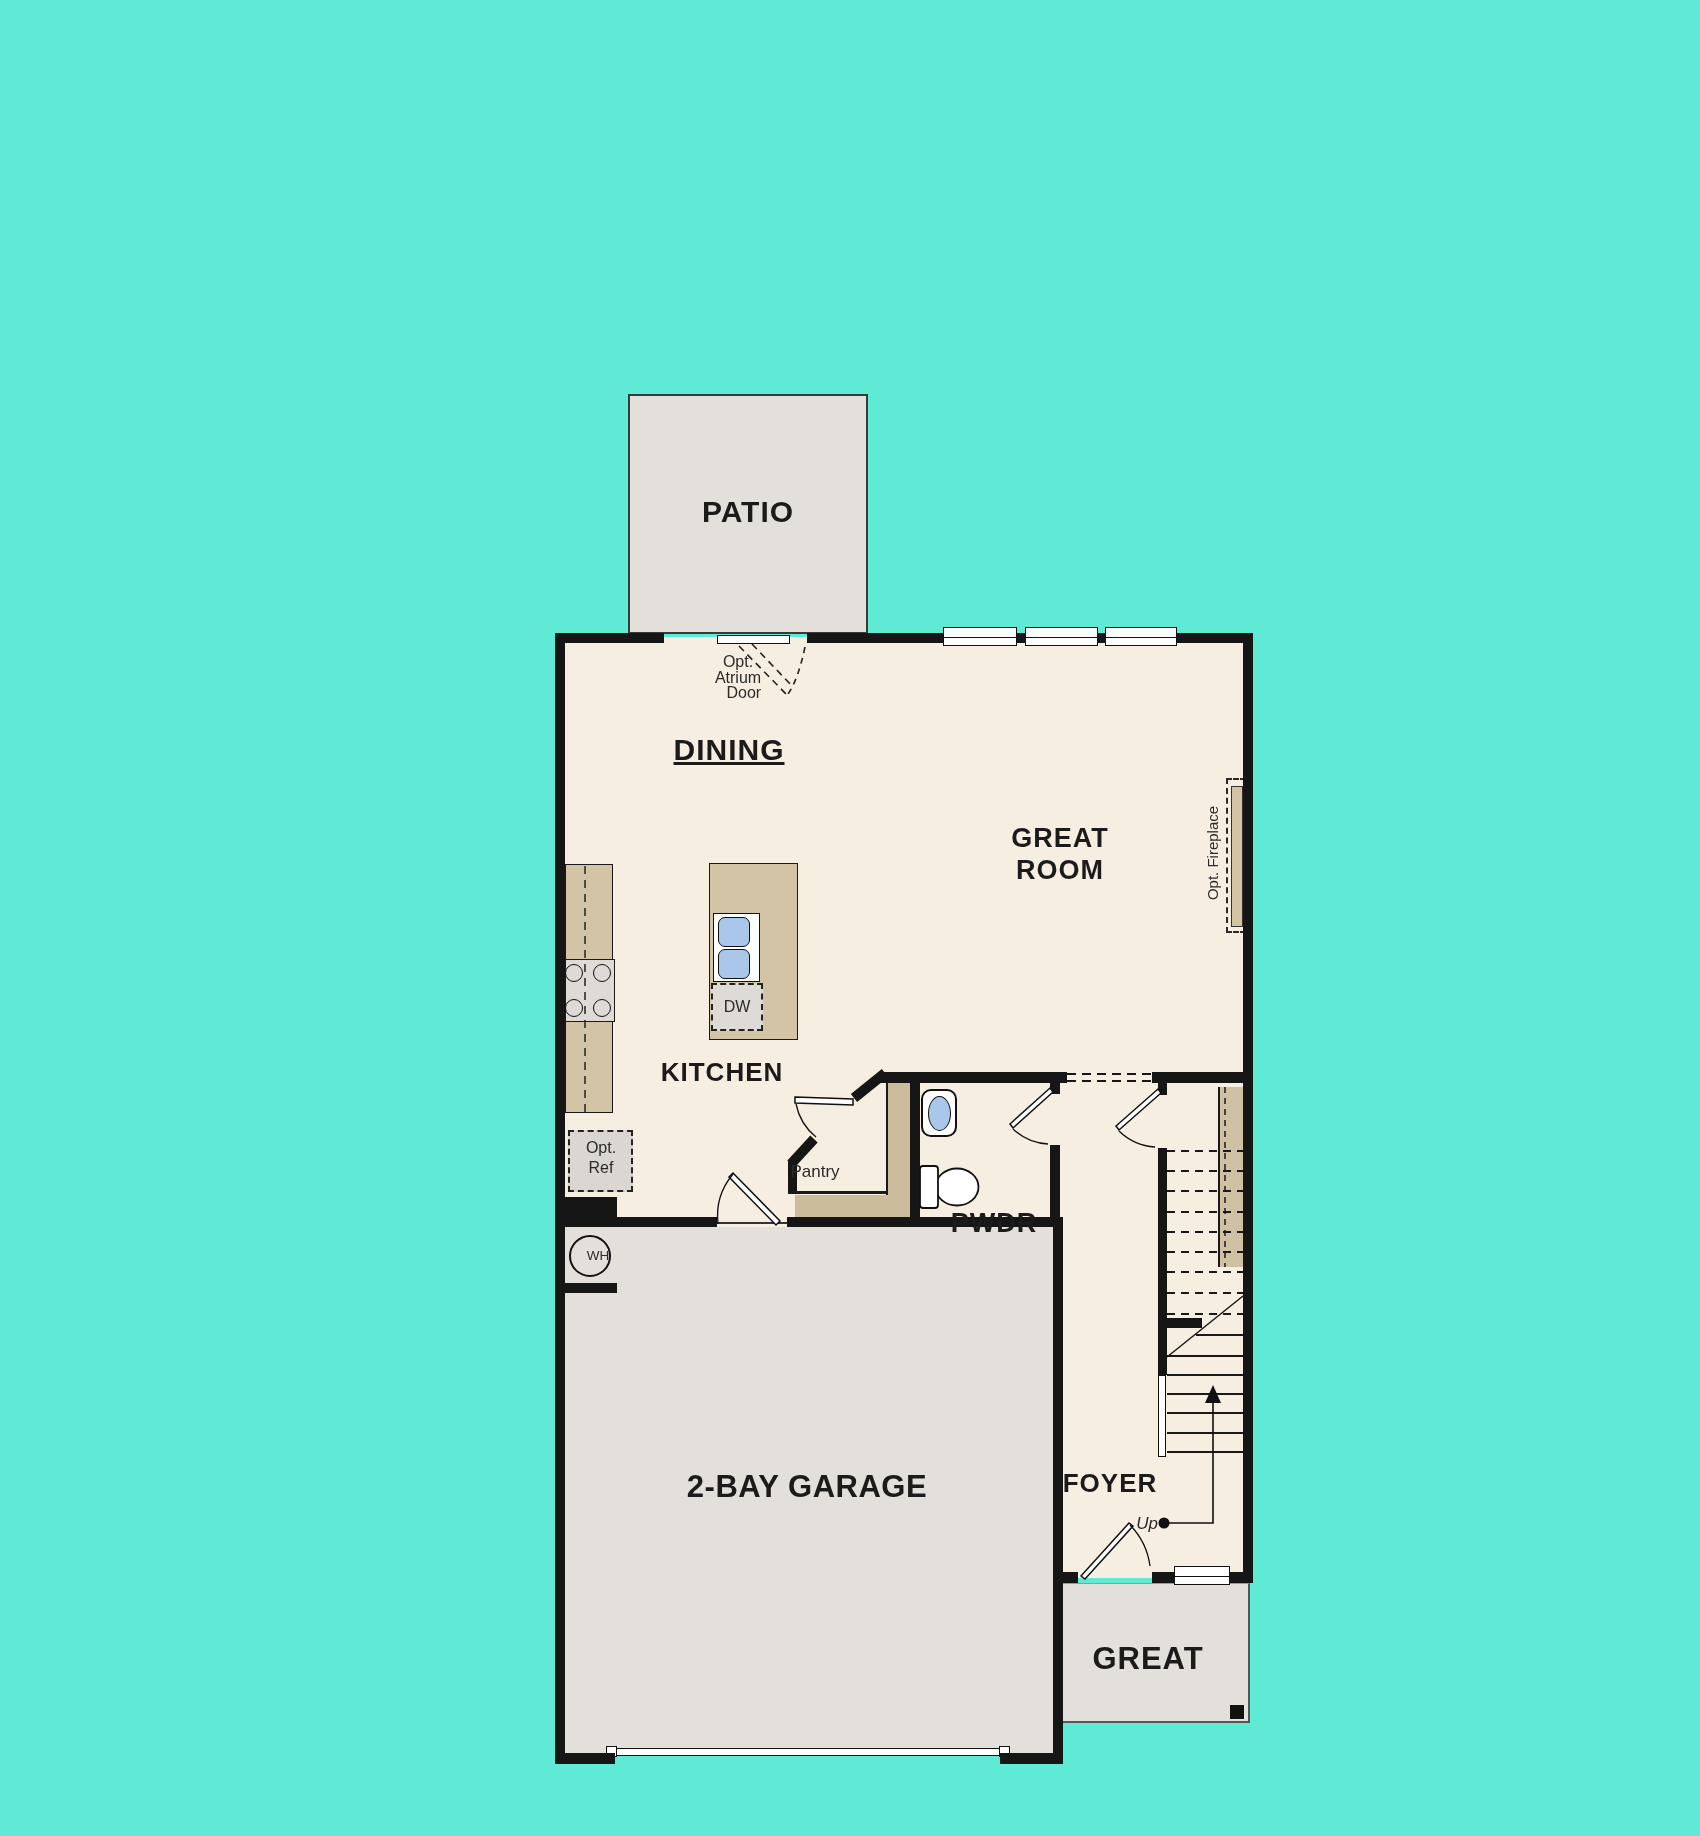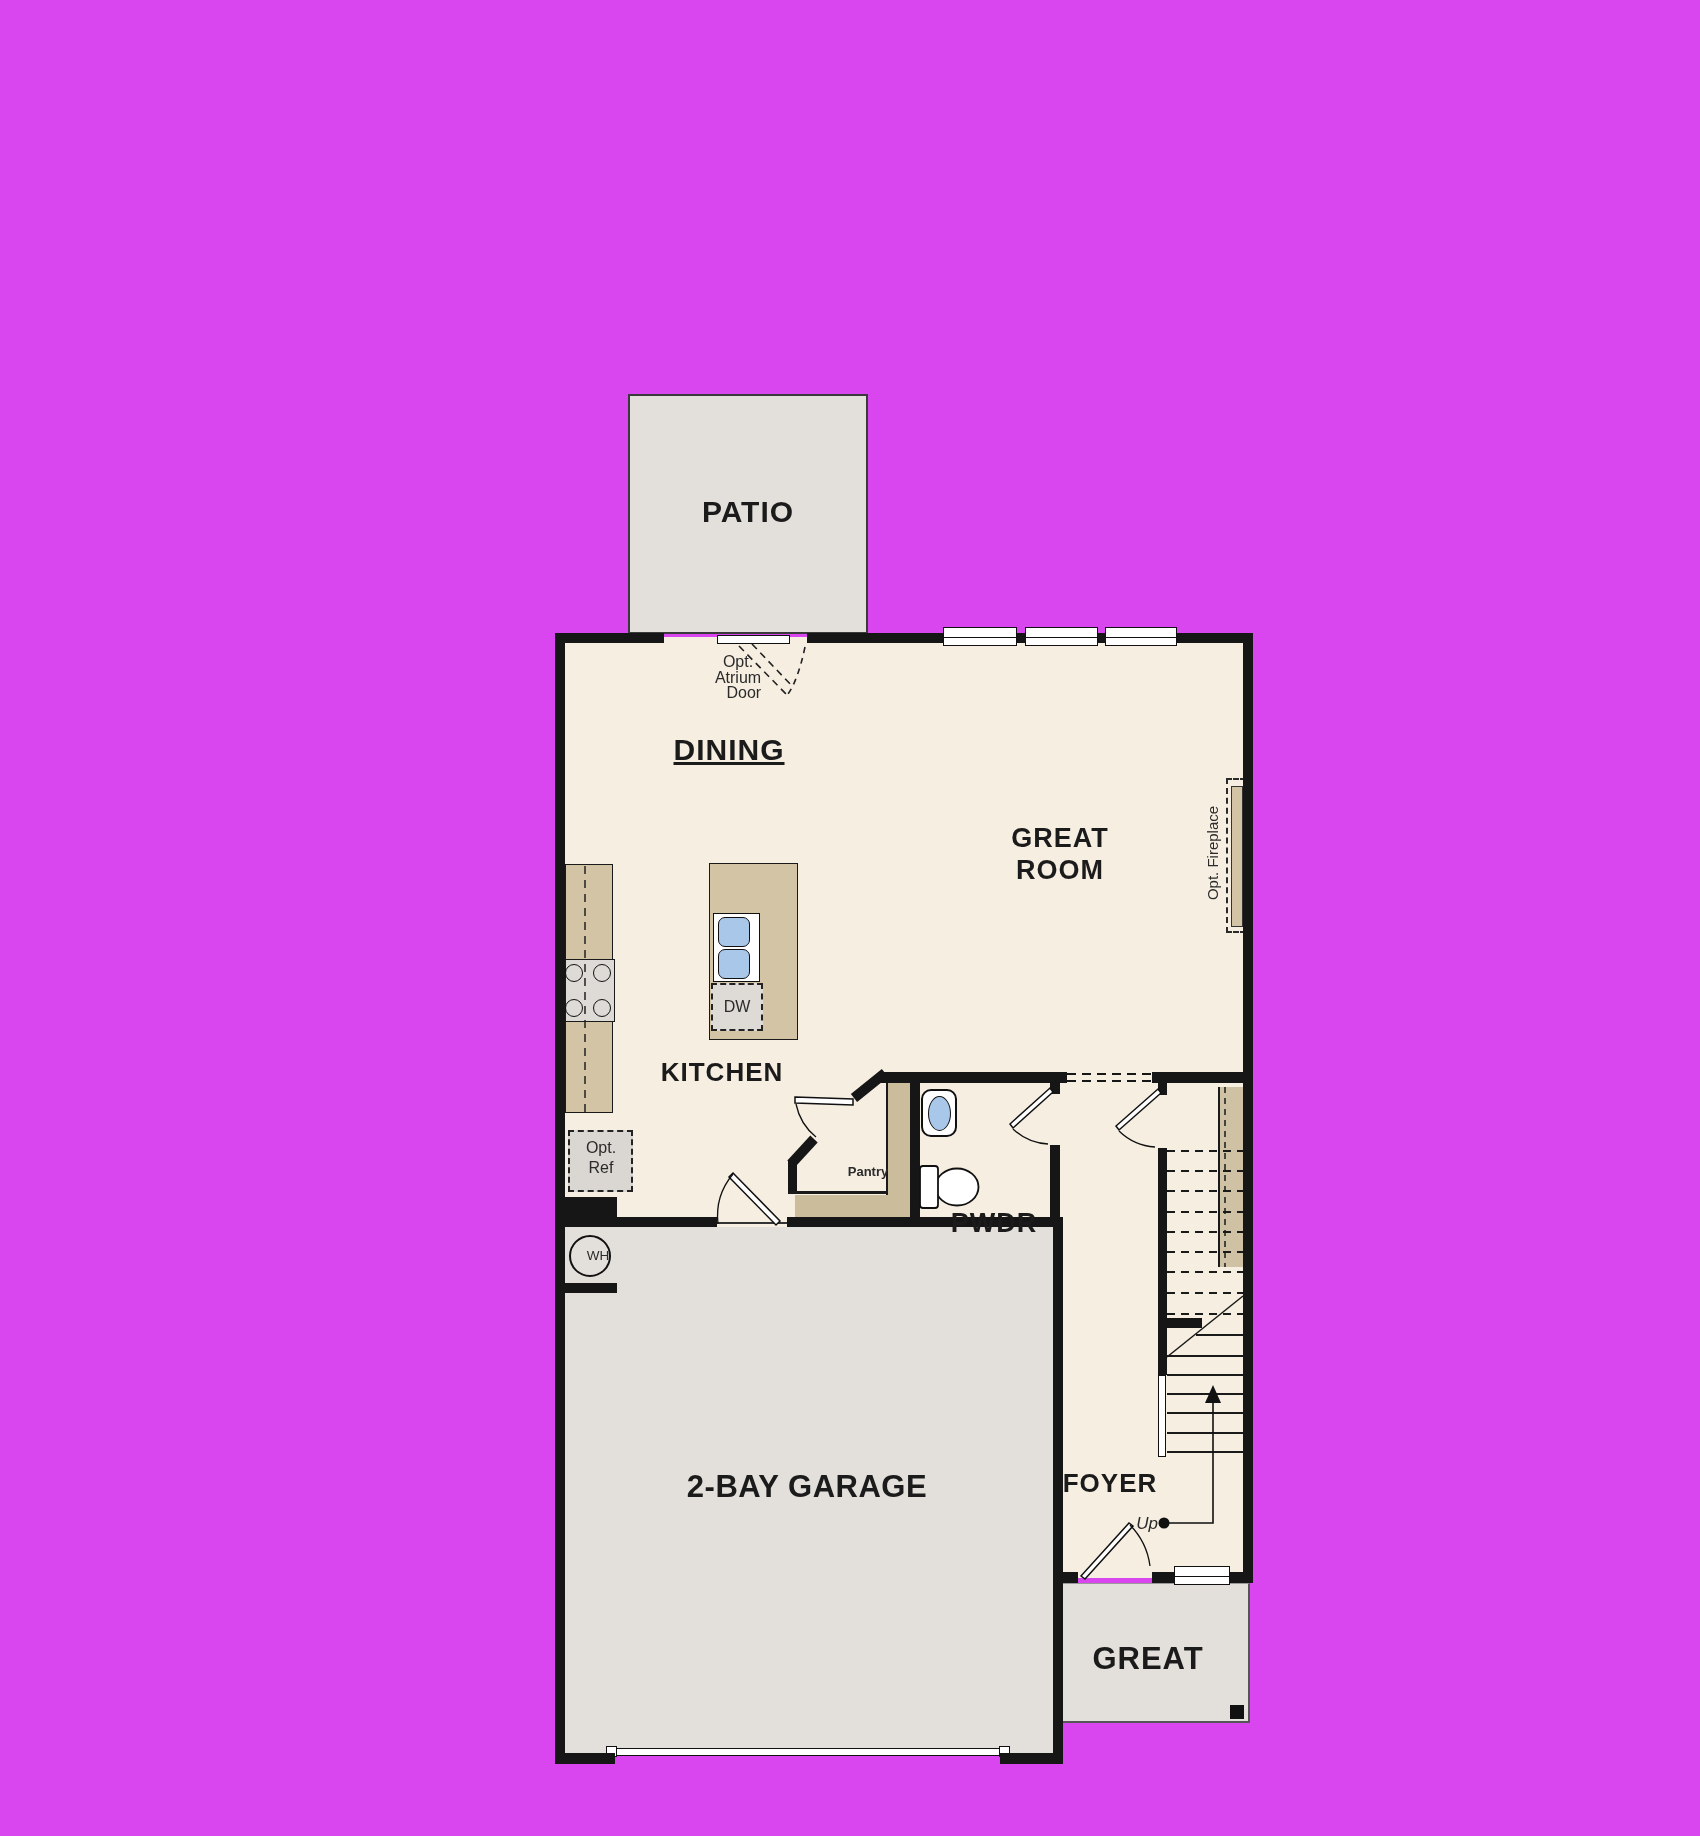--- a/index.html
+++ b/index.html
@@ -1,16 +1,16 @@
 <!DOCTYPE html>
 <html><head>
 <meta charset="utf-8">
 <style>
   html,body{margin:0;padding:0;background:#ffffff;}
-  #canvas{position:relative;width:1700px;height:1836px;background:#d946ef;overflow:hidden;
+  #canvas{position:relative;width:1700px;height:1836px;background:#5eead4;overflow:hidden;
           font-family:"Liberation Sans", sans-serif;}
   .abs{position:absolute;box-sizing:border-box;}
   .wall{background:#161616;}
   .room-label{color:#1b1b1b;font-weight:bold;letter-spacing:1px;transform:translate(-50%,-50%);
               white-space:nowrap;text-align:center;}
   .small-label{color:#2b2b2b;font-weight:400;transform:translate(-50%,-50%);
                white-space:nowrap;text-align:center;line-height:1.0;}
   .win{background:#ffffff;border:1.5px solid #111;}
   .win::after{content:"";position:absolute;left:0;right:0;top:50%;border-top:1.5px solid #111;}
   svg{position:absolute;left:0;top:0;pointer-events:none;}
@@ -173,21 +173,21 @@
 
   <div class="abs room-label" style="left:729px;top:750px;font-size:30px;text-decoration:underline;">DINING</div>
 
   <div class="abs room-label" style="left:1060px;top:854px;font-size:27px;line-height:32px;">
     <span style="display:block;">GREAT</span>
     <span style="display:block;">ROOM</span>
   </div>
 
   <div class="abs room-label" style="left:722px;top:1072px;font-size:26px;">KITCHEN</div>
 
-  <div class="abs small-label" style="left:868px;top:1171px;font-size:13px;font-weight:bold;">Pantry</div>
+  <div class="abs small-label" style="left:815px;top:1171px;font-size:17px;">Pantry</div>
 
   <div class="abs room-label" style="left:994px;top:1223px;font-size:27px;">PWDR</div>
 
   <div class="abs room-label" style="left:1110px;top:1483px;font-size:26px;">FOYER</div>
 
   <div class="abs room-label" style="left:807px;top:1487px;font-size:31px;letter-spacing:0.5px;">2-BAY GARAGE</div>
 
   <div class="abs room-label" style="left:1148px;top:1659px;font-size:31px;">GREAT</div>
 
   <div class="abs small-label" style="left:738px;top:677px;font-size:16px;line-height:15.5px;">

